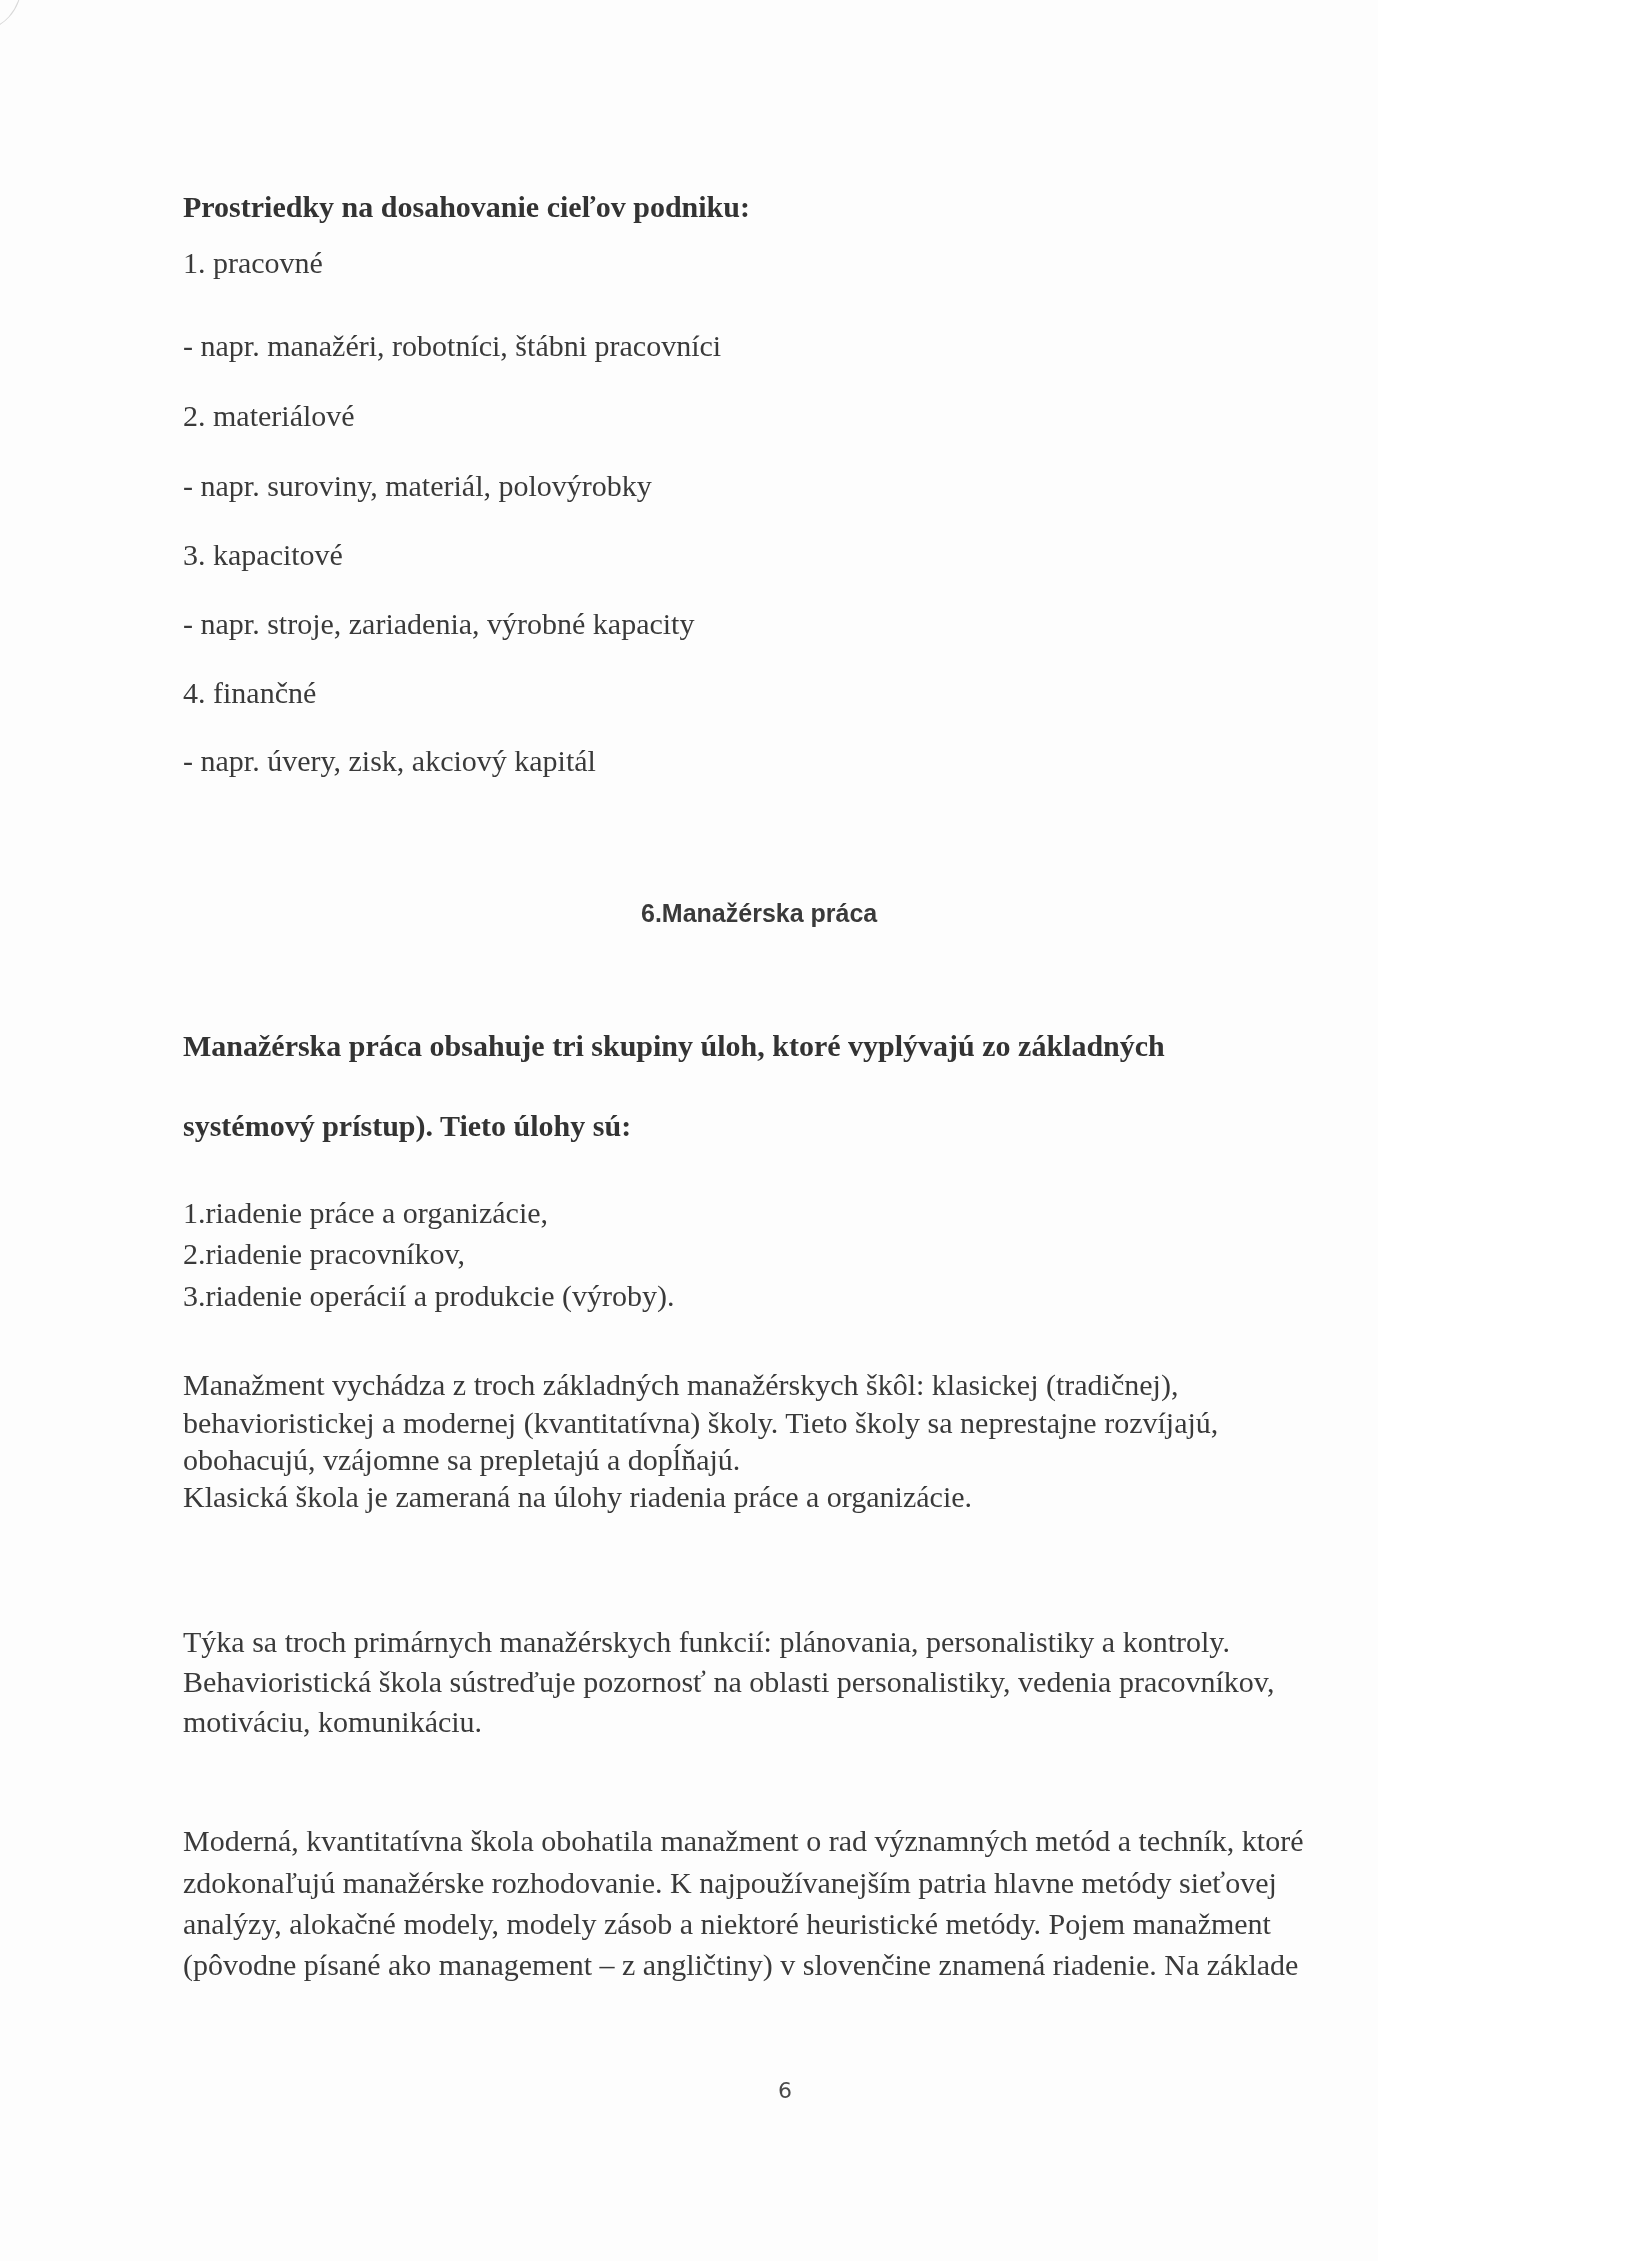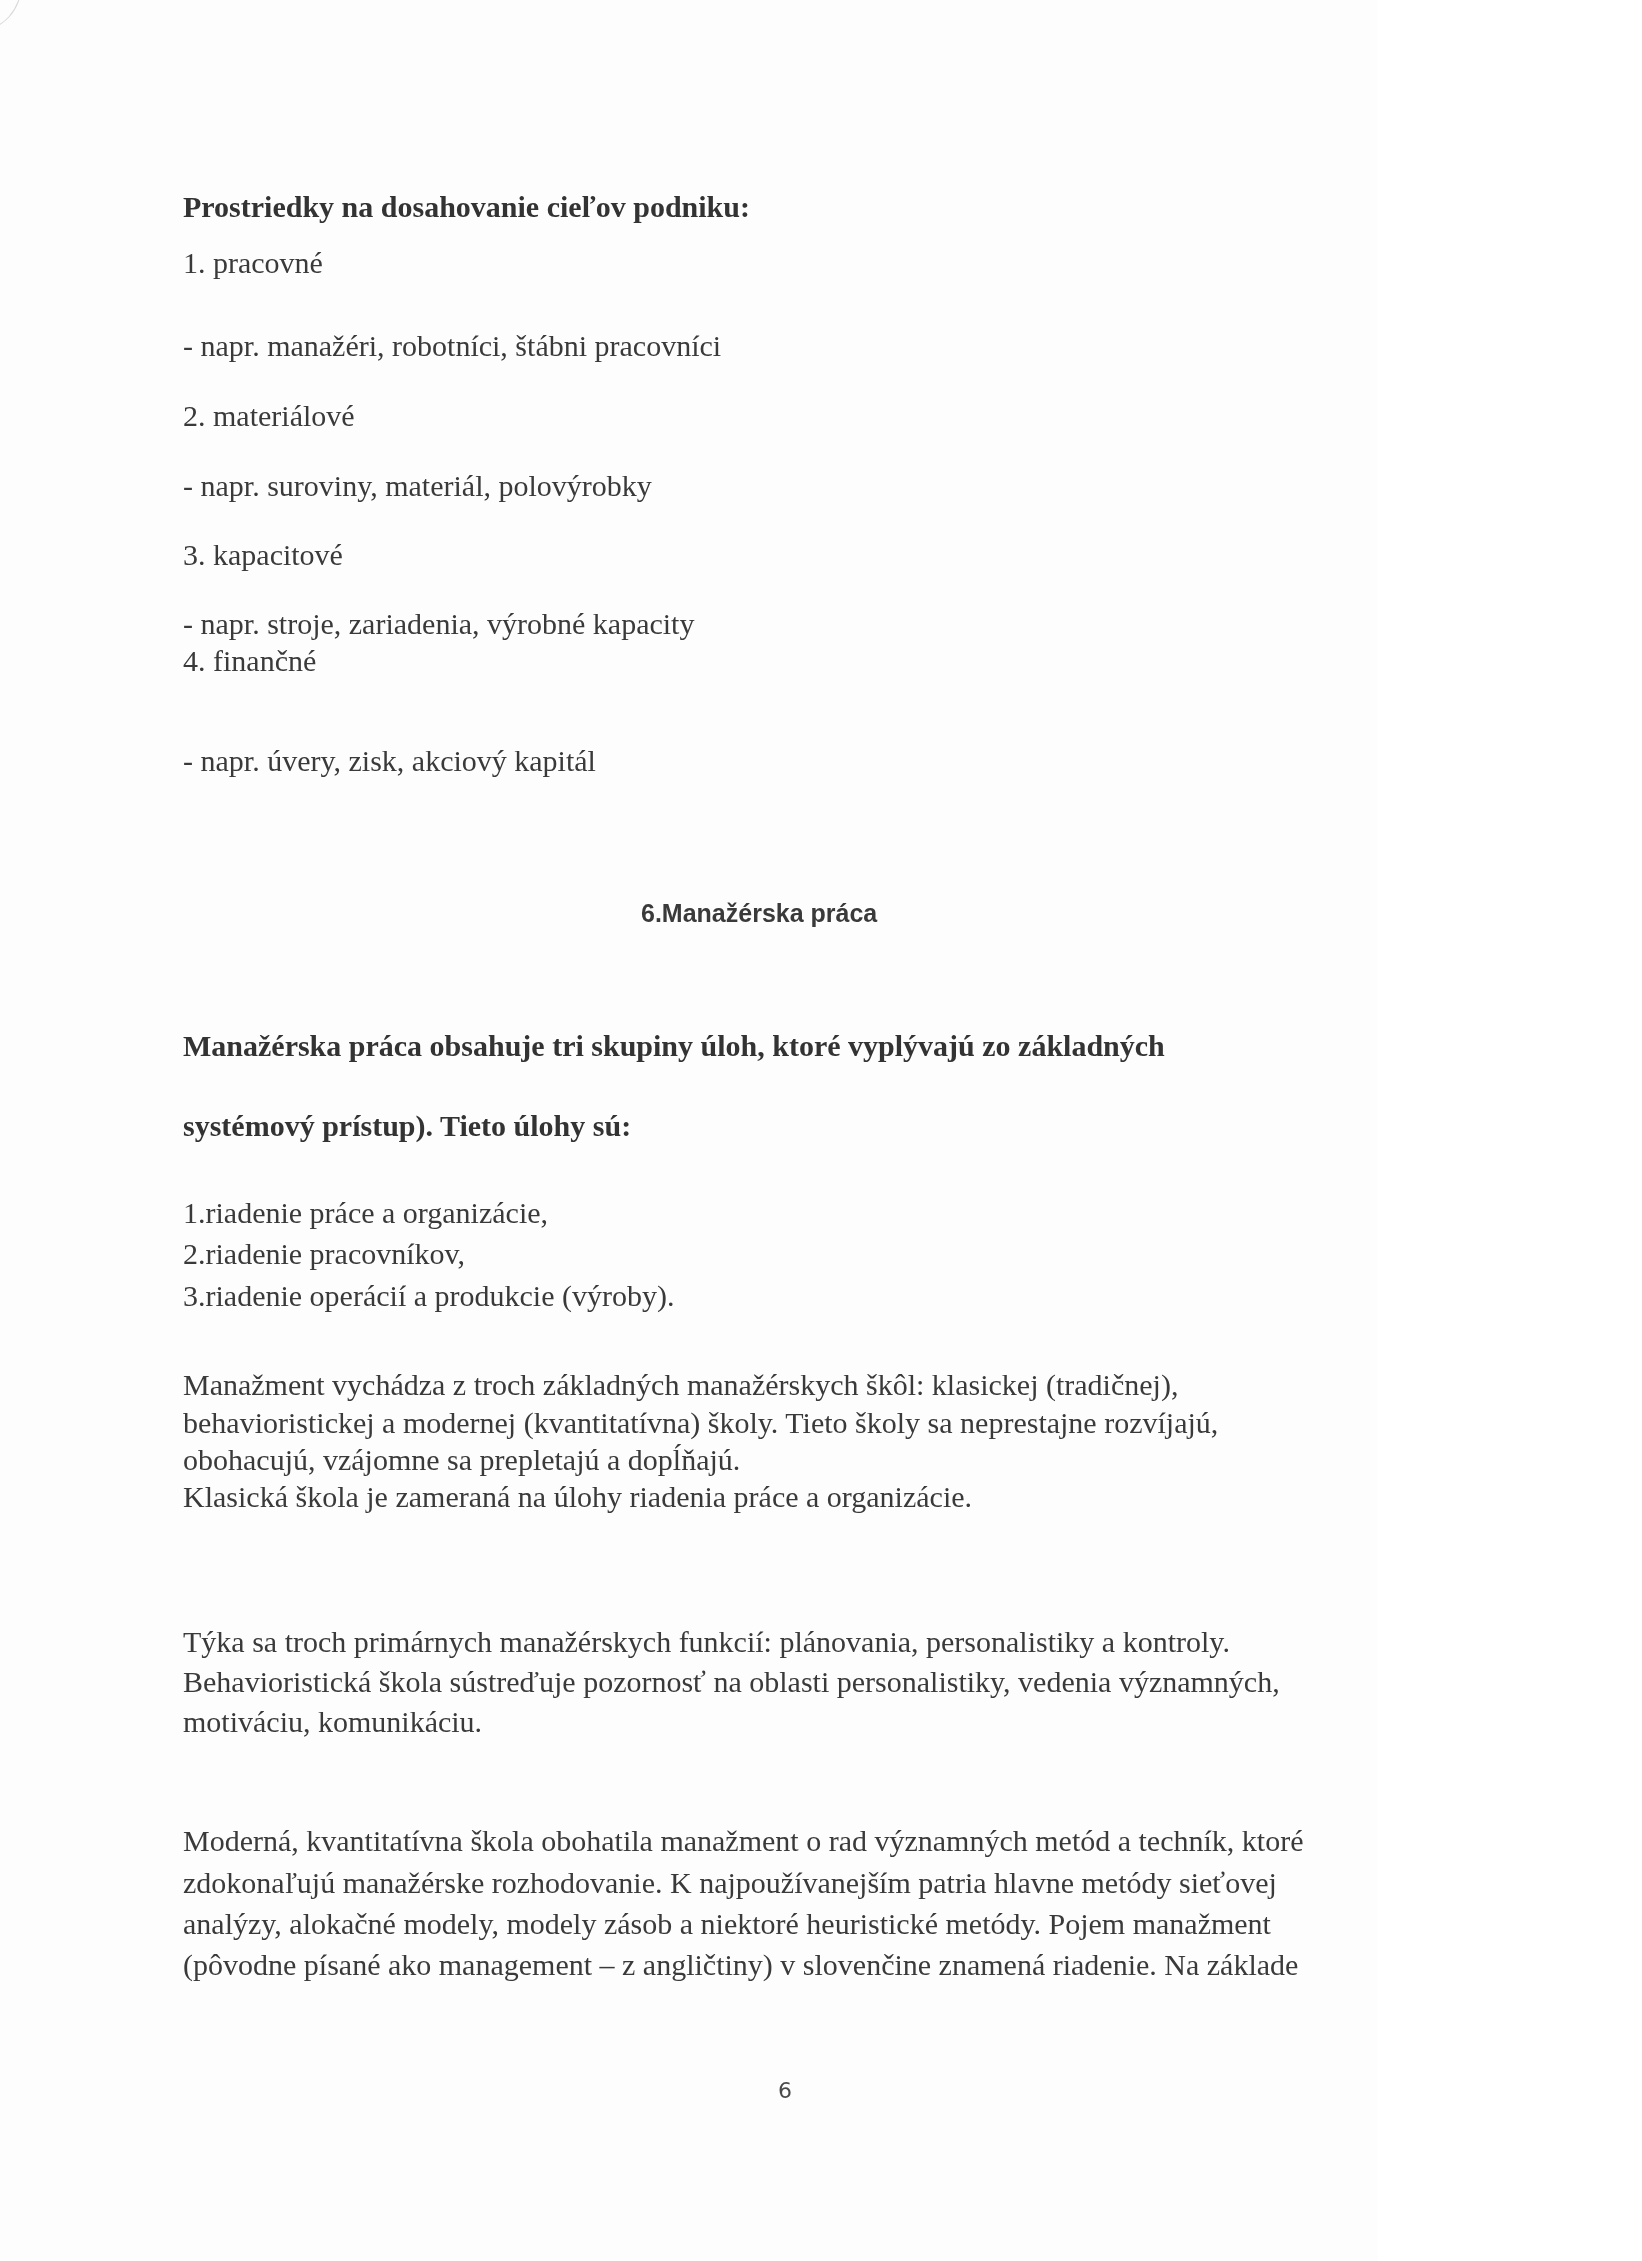--- a/index.html
+++ b/index.html
@@ -22,39 +22,39 @@
   <div class="corner-arc"></div>
 
   <div class="line bold heading-top" style="top:192px">Prostriedky na dosahovanie cieľov podniku:</div>
 
   <div class="line" style="top:248px">1. pracovné</div>
   <div class="line" style="top:331px">- napr. manažéri, robotníci, štábni pracovníci</div>
   <div class="line" style="top:401px">2. materiálové</div>
   <div class="line" style="top:471px">- napr. suroviny, materiál, polovýrobky</div>
   <div class="line" style="top:540px">3. kapacitové</div>
   <div class="line" style="top:609px">- napr. stroje, zariadenia, výrobné kapacity</div>
-  <div class="line" style="top:646px">4. finančné</div>
+  <div class="line" style="top:678px">4. finančné</div>
   <div class="line" style="top:746px">- napr. úvery, zisk, akciový kapitál</div>
 
   <div class="section-heading">6.Manažérska práca</div>
 
   <div class="line bold" style="top:1031px">Manažérska práca obsahuje tri skupiny úloh, ktoré vyplývajú zo základných</div>
   <div class="line bold" style="top:1111px">systémový prístup). Tieto úlohy sú:</div>
 
   <div class="line u" style="top:1198px">1.riadenie práce a organizácie,</div>
   <div class="line u" style="top:1239px">2.riadenie pracovníkov,</div>
   <div class="line u" style="top:1281px">3.riadenie operácií a produkcie (výroby).</div>
 
   <div class="line" style="top:1370px">Manažment vychádza z troch základných manažérskych škôl: klasickej (tradičnej),</div>
   <div class="line" style="top:1408px">behavioristickej a modernej (kvantitatívna) školy. Tieto školy sa neprestajne rozvíjajú,</div>
   <div class="line" style="top:1445px">obohacujú, vzájomne sa prepletajú a dopĺňajú.</div>
   <div class="line" style="top:1482px">Klasická škola je zameraná na úlohy riadenia práce a organizácie.</div>
 
   <div class="line" style="top:1627px">Týka sa troch primárnych manažérskych funkcií: plánovania, personalistiky a kontroly.</div>
-  <div class="line" style="top:1667px">Behavioristická škola sústreďuje pozornosť na oblasti personalistiky, vedenia významných,</div>
+  <div class="line" style="top:1667px">Behavioristická škola sústreďuje pozornosť na oblasti personalistiky, vedenia pracovníkov,</div>
   <div class="line" style="top:1707px">motiváciu, komunikáciu.</div>
 
   <div class="line" style="top:1826px">Moderná, kvantitatívna škola obohatila manažment o rad významných metód a techník, ktoré</div>
   <div class="line" style="top:1868px">zdokonaľujú manažérske rozhodovanie. K najpoužívanejším patria hlavne metódy sieťovej</div>
   <div class="line" style="top:1909px">analýzy, alokačné modely, modely zásob a niektoré heuristické metódy. Pojem manažment</div>
   <div class="line" style="top:1950px">(pôvodne písané ako management – z angličtiny) v slovenčine znamená riadenie. Na základe</div>
 
   <div class="page-number">6</div>
 </div>
 

